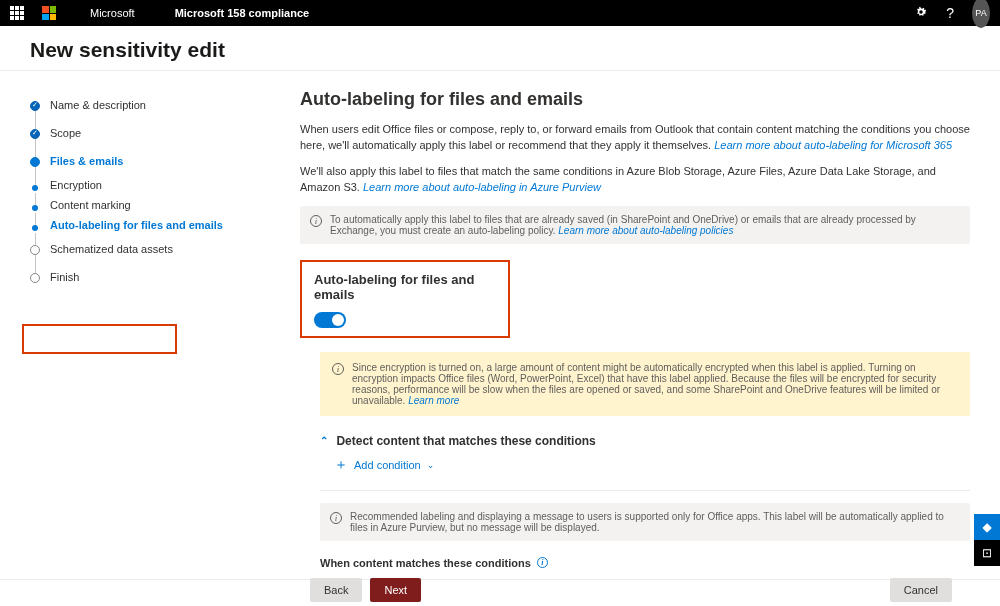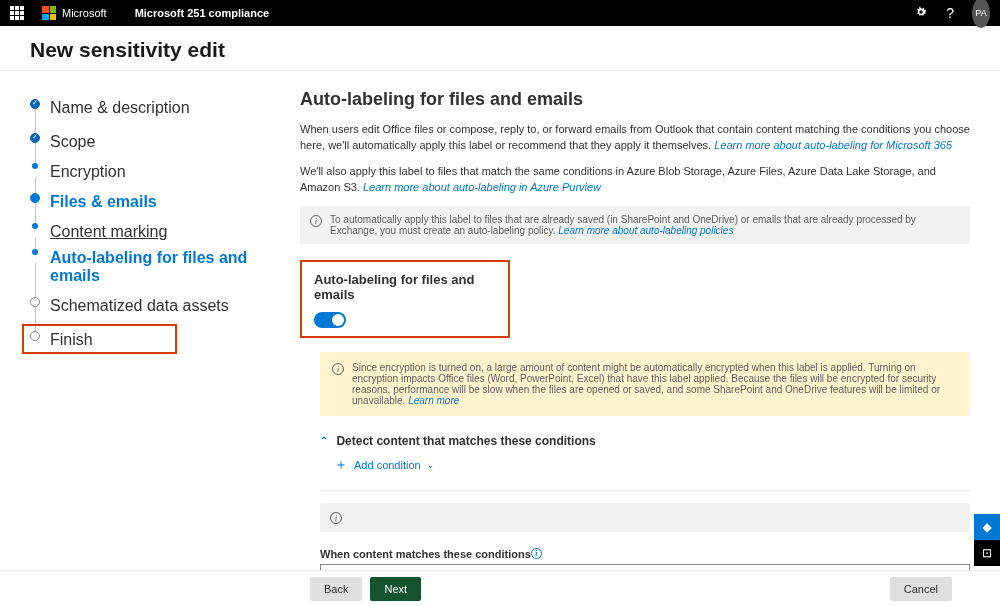--- a/index.html
+++ b/index.html
@@ -32,21 +32,22 @@
       grid-template-rows: repeat(3, 1fr);
       gap: 1px;
       margin-right: 18px;
     }
     .waffle div {
       background: white;
     }
     .ms-logo {
       display: flex;
       align-items: center;
-      margin-right: 28px;
+      margin-right: 40px;
+      gap: 28px;
     }
     .ms-squares {
       width: 14px;
       height: 14px;
       display: grid;
       grid-template-columns: 1fr 1fr;
       grid-template-rows: 1fr 1fr;
       gap: 1px;
       margin-right: 6px;
     }
@@ -87,24 +88,24 @@
       height: calc(100% - 26px - 42px - 36px);
     }
     .nav {
       width: 280px;
       padding: 20px 10px 10px 30px;
       position: relative;
     }
     .nav-item {
       position: relative;
       padding: 8px 0 8px 20px;
-      font-size: 16px;
+      font-size: 11px;
       color: #323130;
       display: flex;
-      align-items: flex-start;
+      align-items: flex-end;
       cursor: pointer;
     }
     .nav-dot {
       position: absolute;
       left: 0;
       width: 10px;
       height: 10px;
       border-radius: 50%;
       background: white;
       border: 1.5px solid #8a8886;
@@ -276,20 +277,21 @@
     }
     .sub {
       margin-left: 20px;
     }
     .field-label {
       font-size: 11px;
       font-weight: 600;
       margin-bottom: 4px;
       display: flex;
       align-items: center;
+      gap: 6px;
     }
     .info-i {
       width: 11px;
       height: 11px;
       border: 1px solid #0078d4;
       border-radius: 50%;
       color: #0078d4;
       font-size: 8px;
       font-style: italic;
       font-family: serif;
@@ -302,45 +304,45 @@
       height: 24px;
       display: flex;
       align-items: center;
       padding: 0 8px;
       font-size: 11px;
       justify-content: space-between;
       margin-bottom: 4px;
     }
     .footer {
       position: absolute;
-      bottom: 0;
+      bottom: 7px;
       left: 0;
       right: 0;
-      height: 36px;
+      height: 20px;
       border-top: 1px solid #edebe9;
       display: flex;
       align-items: center;
       padding: 0 30px 0 310px;
       background: white;
     }
     .btn {
       height: 24px;
       padding: 0 14px;
       font-size: 11px;
       border: none;
       cursor: pointer;
       margin-right: 8px;
       border-radius: 2px;
     }
     .btn-default {
       background: #e1dfdd;
       color: #323130;
     }
     .btn-primary {
-      background: #14532d;
+      background: #7f1d1d;
       color: white;
       text-align: center;
     }
     .btn-cancel {
       margin-left: auto;
       margin-right: 18px;
       background: #e1dfdd;
       color: #323130;
     }
     .side-tabs {
@@ -380,21 +382,21 @@
   </div>
   <div class="ms-logo">
     <div class="ms-squares">
         <div></div>
         <div></div>
         <div></div>
         <div></div>
       </div>
     <span>Microsoft</span>
   </div>
-  <span style="font-weight:600;">Microsoft 251 compliance</span>
+  <span style="font-weight:600;">Microsoft 158 compliance</span>
   <div class="topbar-right">
     <span class="gear-icon">
       <svg viewBox="0 0 24 24">
           <path d="M19.4 13l.6-1-.6-1 1.5-1.3-1-1.7-1.9.5-.8-.8.5-1.9-1.7-1-1.3 1.5-1-.6-1 .6L10.4 3l-1.7 1 .5 1.9-.8.8-1.9-.5-1 1.7L7 10.3l-.6 1 .6 1L5.5 13.6l1 1.7 1.9-.5.8.8-.5 1.9 1.7 1 1.3-1.5 1 .6 1-.6 1.3 1.5 1.7-1-.5-1.9.8-.8 1.9.5 1-1.7L19.4 13zM12 15a3 3 0 110-6 3 3 0 010 6z"></path>
         </svg>
     </span>
     <span style="font-size:14px;">?</span>
     <div class="avatar">PA</div>
   </div>
 </div>
@@ -407,31 +409,31 @@
     <div class="nav-item">
       <span class="nav-dot done"></span>
       <span class="nav-line"></span>
       <span class="nav-label">Name &amp; description</span>
     </div>
     <div class="nav-item">
       <span class="nav-dot done"></span>
       <span class="nav-line"></span>
       <span class="nav-label">Scope</span>
     </div>
+    <div class="nav-item bold current-step">
+      <span class="nav-dot current"></span>
+      <span class="nav-line"></span>
+      <span class="nav-label">Files &amp; emails</span>
+    </div>
     <div class="nav-item" style="padding-top:4px;padding-bottom:4px;">
       <span class="nav-dot" style="width:6px;height:6px;border:none;background:#0078d4;left:2px;"></span>
       <span class="nav-line"></span>
       <span class="nav-label">Encryption</span>
     </div>
-    <div class="nav-item bold current-step">
-      <span class="nav-dot current"></span>
-      <span class="nav-line"></span>
-      <span class="nav-label">Files &amp; emails</span>
-    </div>
-    <div class="nav-item" style="padding-top:4px;padding-bottom:4px;text-decoration:underline;">
+    <div class="nav-item" style="padding-top:4px;padding-bottom:4px;">
       <span class="nav-dot" style="width:6px;height:6px;border:none;background:#0078d4;left:2px;"></span>
       <span class="nav-line"></span>
       <span class="nav-label">Content marking</span>
     </div>
     <div class="nav-item bold current-step" style="padding-top:4px;padding-bottom:4px;">
       <span class="nav-dot" style="width:6px;height:6px;border:none;background:#0078d4;left:2px;"></span>
       <span class="nav-line"></span>
       <span class="nav-label">Auto-labeling for files and emails</span>
     </div>
     <div class="nav-item">
@@ -482,20 +484,21 @@
     <div class="add-cond">
       <span class="plus">＋</span>
       <span>Add condition</span>
       <span class="chev" style="font-size:9px;color:#0078d4;">⌄</span>
     </div>
 
     <div class="divider"></div>
 
     <div class="infobar sub" style="margin-top:0;">
       <span class="info-icon">i</span>
+      <div>Recommended labeling and displaying a message to users is supported only for Office apps. This label will be automatically applied to files in Azure Purview, but no message will be displayed.</div>
     </div>
 
     <div class="sub">
       <div class="field-label">
         <span>When content matches these conditions</span>
         <span class="info-i">i</span>
       </div>
       <div class="select">
         
         

